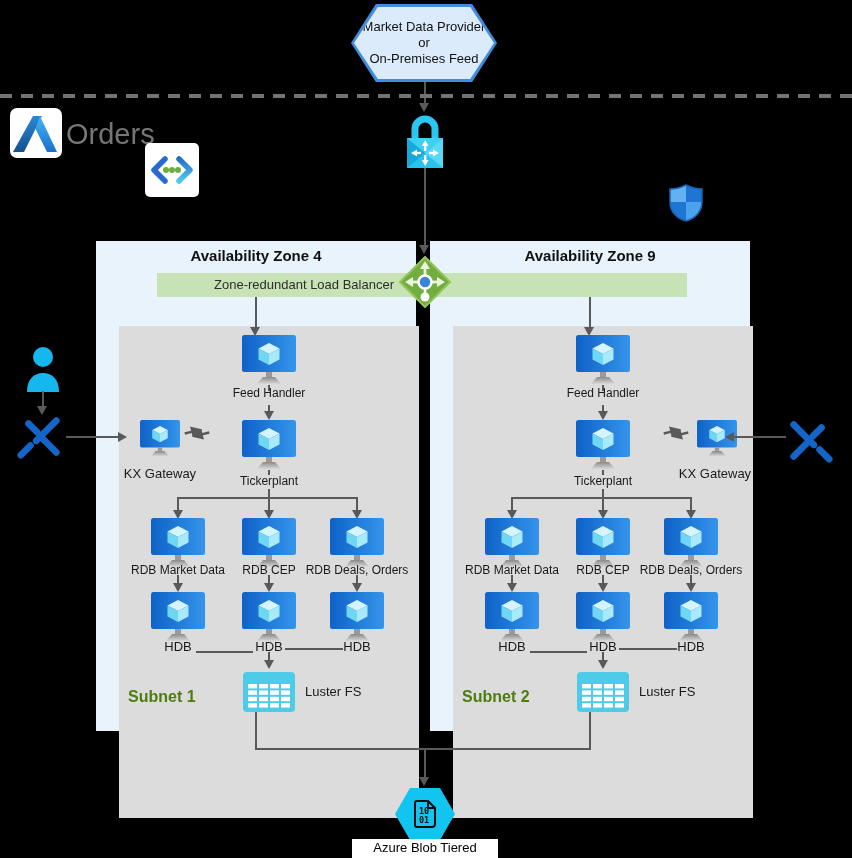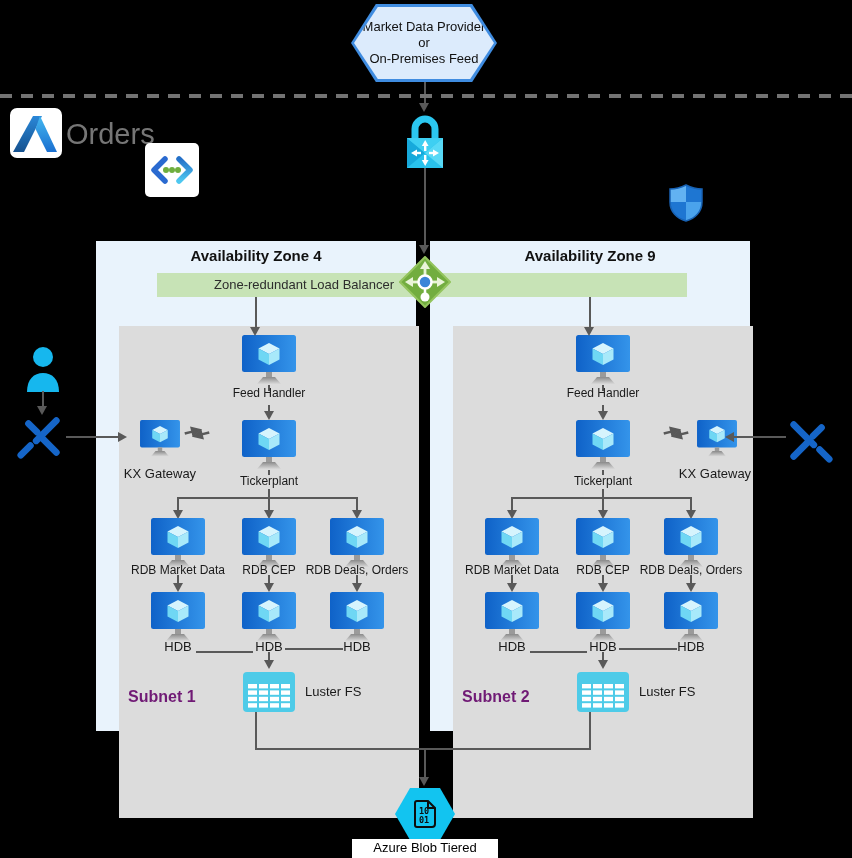--- a/index.html
+++ b/index.html
@@ -25,21 +25,21 @@
              display:flex;flex-direction:column;align-items:center;justify-content:center;}
   .hex-inner div{font-size:13px;color:#111;line-height:16px;text-align:center;}
   
   .card{position:absolute;background:#fff;border-radius:7px;}
   .brand-text{position:absolute;left:66px;top:118px;font-size:29px;color:#767676;}
   
   .zone{position:absolute;top:241px;width:320px;height:490px;background:#e9f3fc;}
   .zone-title{position:absolute;top:6px;left:0;width:100%;text-align:center;
               font-size:15px;font-weight:bold;color:#111;}
   .subnet{position:absolute;left:10px;top:85px;width:300px;height:492px;background:#dcdcdc;margin-left:13px;}
-  .subnet-label{position:absolute;left:9px;top:362px;font-size:16px;font-weight:bold;color:#701a75;}
+  .subnet-label{position:absolute;left:9px;top:362px;font-size:16px;font-weight:bold;color:#4d7c0f;}
   .lbl{position:absolute;font-size:12px;color:#1a1a1a;text-align:center;}
   .lbl.leftal{text-align:left;font-size:13px;}
   
   .band{position:absolute;left:157px;top:273px;width:530px;height:24px;background:#c7e3b6;}
   .band-label{position:absolute;left:12px;top:0;width:270px;line-height:24px;
               text-align:center;font-size:13px;color:#2d2d2d;}
   
   .storage-label{position:absolute;left:352px;top:839px;width:146px;text-align:center;
                  background:#fff;color:#000;font-size:13px;line-height:17px;}
   svg.icon{position:absolute;display:block;}

